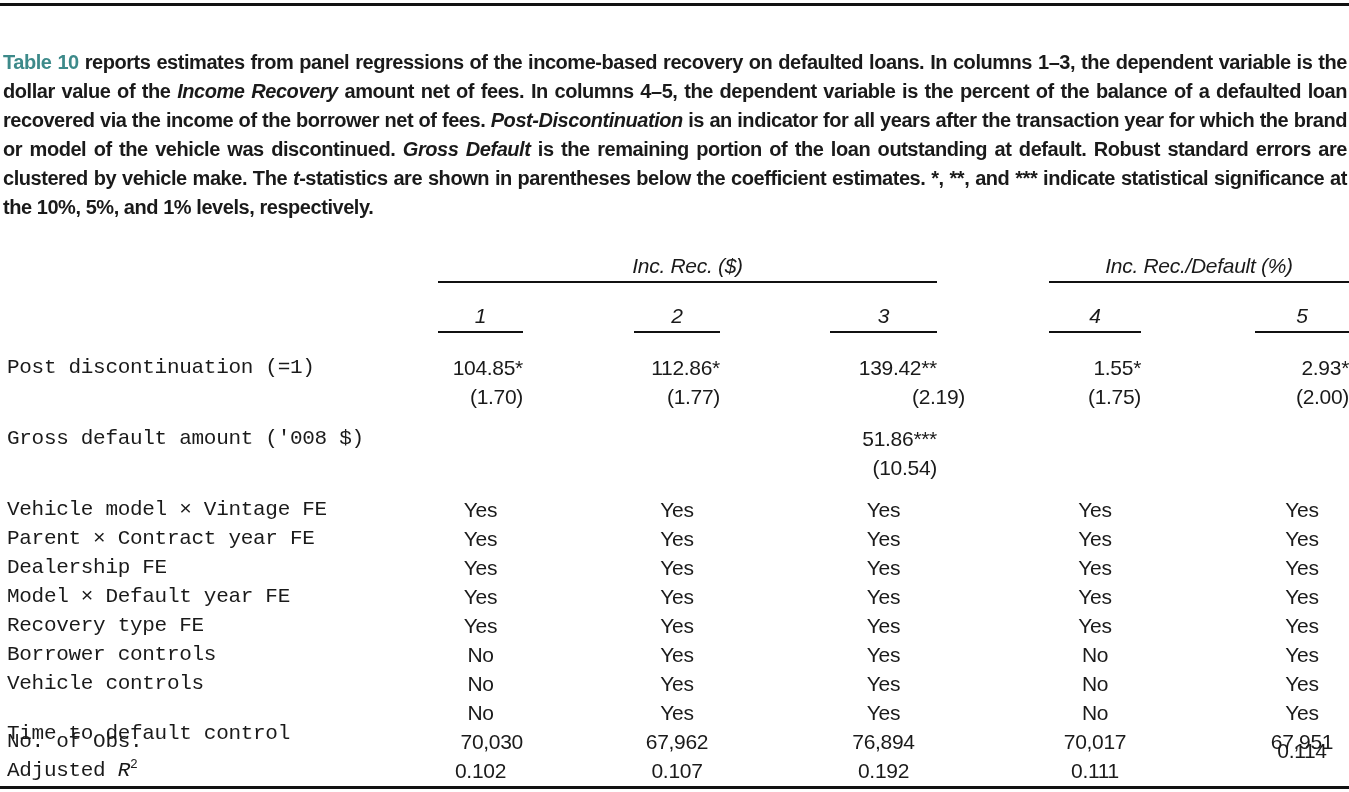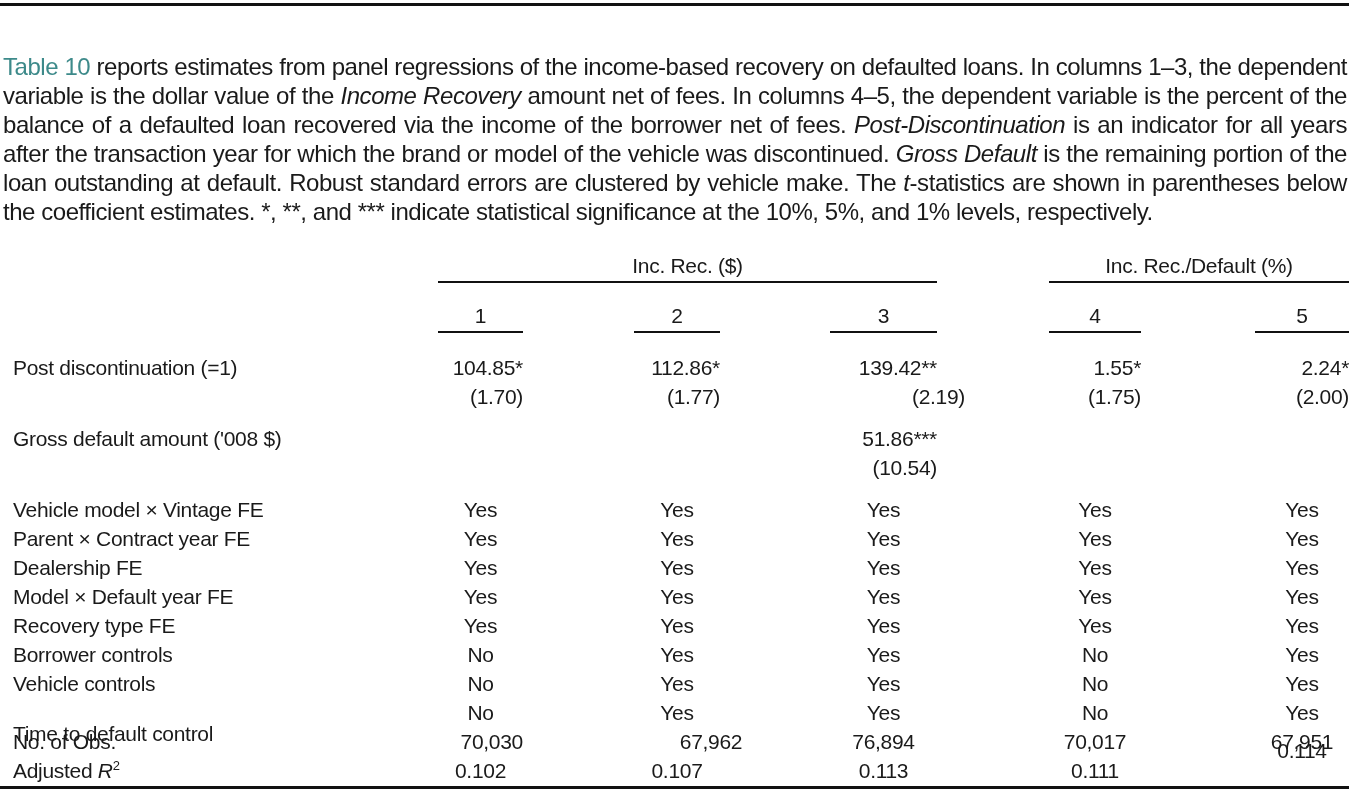--- a/index.html
+++ b/index.html
@@ -2,29 +2,29 @@
 <html><head>
 <meta charset="utf-8">
 <style>
   html, body { margin:0; padding:0; background:#ffffff; }
   body { width:1349px; height:792px; position:relative; overflow:hidden;
          font-family:"Liberation Sans", sans-serif; color:#1a1a1a; }
   .rule { position:absolute; left:0; width:1349px; background:#111; }
   .top-rule { top:3px; height:3px; }
   .bottom-rule { top:786px; height:3px; }
   .caption { position:absolute; left:3px; top:28px; width:1344px;
-             font-size:24px; line-height:29px; letter-spacing:-0.45px;
-             text-align:justify; }
+             font-size:20px; line-height:29px; letter-spacing:-0.45px;
+             text-align:justify;font-weight:bold; }
   .caption .link { color:#3d8a8a; }
   .caption i { font-style:italic; }
-  .abs { position:absolute; font-size:21px; line-height:29px; letter-spacing:-0.3px; white-space:nowrap; }
+  .abs { position:absolute; font-size:21px; line-height:29px; letter-spacing:-0.3px; white-space:nowrap;font-style:italic; }
   .grp { text-align:center; }
   .uline { position:absolute; height:2px; background:#111; }
   .cell { position:absolute; font-size:21px; line-height:29px; white-space:nowrap; letter-spacing:-0.3px; }
-  .rlabel { position:absolute; left:13px; font-size:21px; line-height:29px; white-space:nowrap; letter-spacing:-0.3px; }
+  .rlabel { position:absolute; left:7px; font-size:21px; line-height:29px; white-space:nowrap; letter-spacing:-0.3px;font-family:Liberation Mono, monospace; }
   sup { font-size:13px; vertical-align:8px; line-height:0; }
 </style>
 </head>
 <body>
 
 <div class="rule top-rule"></div>
 
 <p class="caption"><span class="link">Table 10</span><span> reports estimates from panel regressions of the income-based recovery on defaulted loans. In columns 1–3, the dependent variable is the dollar value of the </span><i>Income Recovery</i><span> amount net of fees. In columns 4–5, the dependent variable is the percent of the balance of a defaulted loan recovered via the income of the borrower net of fees. </span><i>Post-Discontinuation</i><span> is an indicator for all years after the transaction year for which the brand or model of the vehicle was discontinued. </span><i>Gross Default</i><span> is the remaining portion of the loan outstanding at default. Robust standard errors are clustered by vehicle make. The </span><i>t</i><span>-statistics are shown in parentheses below the coefficient estimates. *, **, and *** indicate statistical significance at the 10%, 5%, and 1% levels, respectively.</span></p>
 
 <div class="abs grp" style="left:438px; width:499px; top:251px;">Inc. Rec. ($)</div>
@@ -48,21 +48,21 @@
 <div id="tbody">
     <div class="rlabel" style="top: 353px;">Post discontinuation (=1)</div>
     <div class="cell" style="top: 353px; left: 438px; width: 85px; text-align: right;">104.85*</div>
     <div class="cell" style="top: 382px; left: 438px; width: 85px; text-align: right;">(1.70)</div>
     <div class="cell" style="top: 353px; left: 634px; width: 86px; text-align: right;">112.86*</div>
     <div class="cell" style="top: 382px; left: 634px; width: 86px; text-align: right;">(1.77)</div>
     <div class="cell" style="top: 353px; left: 830px; width: 107px; text-align: right;">139.42**</div>
     <div class="cell" style="top: 382px; left: 858px; width: 107px; text-align: right;">(2.19)</div>
     <div class="cell" style="top: 353px; left: 1049px; width: 92px; text-align: right;">1.55*</div>
     <div class="cell" style="top: 382px; left: 1049px; width: 92px; text-align: right;">(1.75)</div>
-    <div class="cell" style="top: 353px; left: 1255px; width: 94px; text-align: right;">2.24*</div>
+    <div class="cell" style="top: 353px; left: 1255px; width: 94px; text-align: right;">2.93*</div>
     <div class="cell" style="top: 382px; left: 1255px; width: 94px; text-align: right;">(2.00)</div>
     <div class="rlabel" style="top: 424px;">Gross default amount ('008 $)</div>
     <div class="cell" style="top: 424px; left: 438px; width: 85px; text-align: right;"></div>
     <div class="cell" style="top: 453px; left: 438px; width: 85px; text-align: right;"></div>
     <div class="cell" style="top: 424px; left: 634px; width: 86px; text-align: right;"></div>
     <div class="cell" style="top: 453px; left: 634px; width: 86px; text-align: right;"></div>
     <div class="cell" style="top: 424px; left: 830px; width: 107px; text-align: right;">51.86***</div>
     <div class="cell" style="top: 453px; left: 830px; width: 107px; text-align: right;">(10.54)</div>
     <div class="cell" style="top: 424px; left: 1049px; width: 92px; text-align: right;"></div>
     <div class="cell" style="top: 453px; left: 1049px; width: 92px; text-align: right;"></div>
@@ -111,25 +111,25 @@
     <div class="cell" style="top: 669px; left: 1049px; width: 92px; text-align: center;">No</div>
     <div class="cell" style="top: 669px; left: 1255px; width: 94px; text-align: center;">Yes</div>
     <div class="rlabel" style="top: 698px; margin-top: 21px;"><span>Time to default control</span></div>
     <div class="cell" style="top: 698px; left: 438px; width: 85px; text-align: center;">No</div>
     <div class="cell" style="top: 698px; left: 634px; width: 86px; text-align: center;">Yes</div>
     <div class="cell" style="top: 698px; left: 830px; width: 107px; text-align: center;">Yes</div>
     <div class="cell" style="top: 698px; left: 1049px; width: 92px; text-align: center;">No</div>
     <div class="cell" style="top: 698px; left: 1255px; width: 94px; text-align: center;">Yes</div>
     <div class="rlabel" style="top: 727px;"><span>No. of Obs.</span></div>
     <div class="cell" style="top: 727px; left: 438px; width: 85px; text-align: right;">70,030</div>
-    <div class="cell" style="top: 727px; left: 668px; width: 86px; text-align: center;">67,962</div>
+    <div class="cell" style="top: 727px; left: 634px; width: 86px; text-align: center;">67,962</div>
     <div class="cell" style="top: 727px; left: 830px; width: 107px; text-align: center;">76,894</div>
     <div class="cell" style="top: 727px; left: 1049px; width: 92px; text-align: center;">70,017</div>
     <div class="cell" style="top: 727px; left: 1255px; width: 94px; text-align: center;">67,951</div>
     <div class="rlabel" style="top: 756px;"><span style="font-style: normal;">Adjusted <i>R</i></span><sup>2</sup></div>
     <div class="cell" style="top: 756px; left: 438px; width: 85px; text-align: center;">0.102</div>
     <div class="cell" style="top: 756px; left: 634px; width: 86px; text-align: center;">0.107</div>
-    <div class="cell" style="top: 756px; left: 830px; width: 107px; text-align: center;">0.113</div>
+    <div class="cell" style="top: 756px; left: 830px; width: 107px; text-align: center;">0.192</div>
     <div class="cell" style="top: 756px; left: 1049px; width: 92px; text-align: center;">0.111</div>
     <div class="cell" style="top: 736px; left: 1255px; width: 94px; text-align: center;">0.114</div>
   </div>
 
 <div class="rule bottom-rule"></div>
 
 </body></html>

